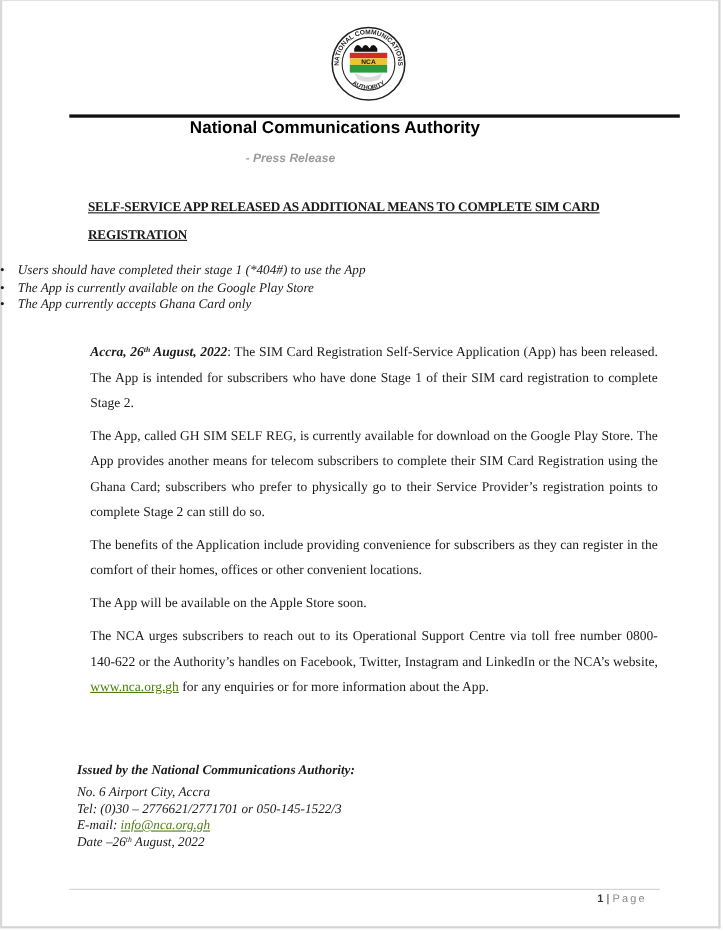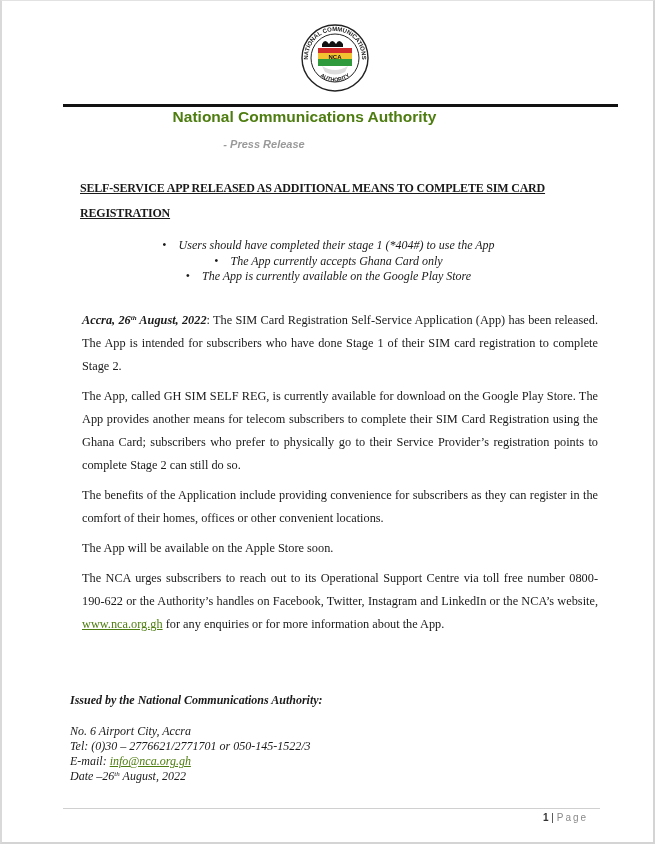--- a/index.html
+++ b/index.html
@@ -17,51 +17,51 @@
   }
   .logo {
     position: absolute; left: 300px; top: 17px; width: 70px; height: 82px;
   }
   .top-rule {
     position: absolute; left: 63px; top: 104px; width: 555px; height: 3px; background: #111;
   }
   .org-title {
     position: absolute; left: 0; width: 609px; top: 108px; text-align: center;
     font-family: "Liberation Sans", "DejaVu Sans", sans-serif; font-weight: bold;
-    font-size: 15.5px; color: #4d7c0f;
+    font-size: 15.5px; color: #000000;
   }
   .subtitle {
     position: absolute; left: 0; width: 528px; top: 138px; text-align: center;
     font-family: "Liberation Sans", "DejaVu Sans", sans-serif; font-weight: bold; font-style: italic;
     font-size: 11px; color: #9a9a9a;
   }
   .headline {
     position: absolute; left: 80px; width: 500px; top: 176px; 
     font-weight: bold; font-size: 12px; line-height: 25px; text-decoration: underline;
     color: #1a1a1a; letter-spacing: -0.2px;
   }
   .bullets {
     position: absolute; left: 0; width: 657px; top: 238px; margin: 0; padding: 0; list-style: none;
     font-style: italic; font-size: 12px; line-height: 15.5px;
   }
-  .bullets li { text-align: center; }
+  .bullets li { text-align: left; }
   .bullets li .dot { font-style: normal; display: inline-block; margin-right: 12px; }
   .body {
     position: absolute; left: 70px; width: 528px; top: 309px;
     font-size: 12.3px; line-height: 23px; text-align: justify;
   }
   .body p { margin: 0 0 7px 12px; }
   .bi { font-weight: bold; font-style: italic; }
   sup { font-size: 7px; line-height: 0; vertical-align: 4px; }
   a { color: #4d7c0f; text-decoration: underline; }
   .issued {
     position: absolute; left: 70px; top: 693px; width: 400px;
     font-style: italic; font-size: 12px; line-height: 15px;
   }
-  .issued .head { font-weight: bold; margin-bottom: 16px; }
+  .issued .head { font-weight: bold; margin-bottom: 5px; }
   .footer-rule {
     position: absolute; left: 63px; top: 808px; width: 537px; height: 1px; background: #d0d0d0;
   }
   .page-num {
     position: absolute; left: 543px; top: 812px;
     font-family: "Liberation Sans", "DejaVu Sans", sans-serif; font-size: 10px; color: #333;
   }
   .page-num .pg { color: #8a8a8a; letter-spacing: 2px; }
 </style>
 </head>
@@ -91,30 +91,30 @@
 </svg>
 
 <div class="top-rule"></div>
 <div class="org-title">National Communications Authority</div>
 <div class="subtitle">- Press Release</div>
 
 <div class="headline">SELF-SERVICE APP RELEASED AS ADDITIONAL MEANS TO COMPLETE SIM CARD REGISTRATION</div>
 
 <ul class="bullets">
   <li><span class="dot">•</span><span>Users should have completed their stage 1 (*404#) to use the App</span></li>
+  <li><span class="dot">•</span><span>The App is currently available on the Google Play Store</span></li>
   <li><span class="dot">•</span><span>The App currently accepts Ghana Card only</span></li>
-  <li><span class="dot">•</span><span>The App is currently available on the Google Play Store</span></li>
 </ul>
 
 <div class="body">
   <p><span class="bi"><span>Accra, 26</span><sup>th</sup><span> August, 2022</span></span><span>: The SIM Card Registration Self-Service Application (App) has been released. The App is intended for subscribers who have done Stage 1 of their SIM card registration to complete Stage 2.</span></p>
   <p>The App, called GH SIM SELF REG, is currently available for download on the Google Play Store. The App provides another means for telecom subscribers to complete their SIM Card Registration using the Ghana Card; subscribers who prefer to physically go to their Service Provider’s registration points to complete Stage 2 can still do so.</p>
   <p>The benefits of the Application include providing convenience for subscribers as they can register in the comfort of their homes, offices or other convenient locations.</p>
   <p>The App will be available on the Apple Store soon.</p>
-  <p><span>The NCA urges subscribers to reach out to its Operational Support Centre via toll free number 0800-190-622 or the Authority’s handles on Facebook, Twitter, Instagram and LinkedIn or the NCA’s website, </span><a>www.nca.org.gh</a><span> for any enquiries or for more information about the App.</span></p>
+  <p><span>The NCA urges subscribers to reach out to its Operational Support Centre via toll free number 0800-140-622 or the Authority’s handles on Facebook, Twitter, Instagram and LinkedIn or the NCA’s website, </span><a>www.nca.org.gh</a><span> for any enquiries or for more information about the App.</span></p>
 </div>
 
 <div class="issued">
   <div class="head">Issued by the National Communications Authority:</div>
   <div>No. 6 Airport City, Accra</div>
   <div>Tel: (0)30 – 2776621/2771701 or 050-145-1522/3</div>
   <div><span>E-mail: </span><a>info@nca.org.gh</a></div>
   <div><span>Date –26</span><sup>th</sup><span> August, 2022</span></div>
 </div>
 

